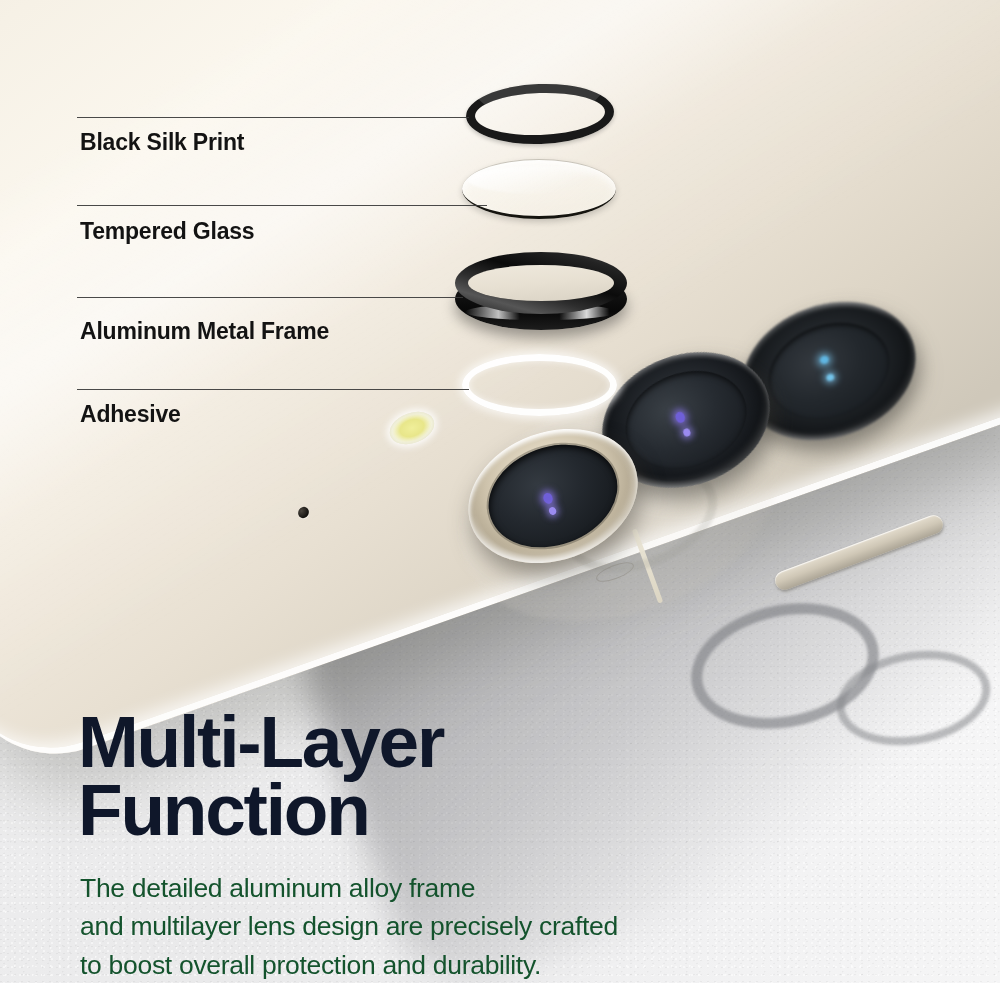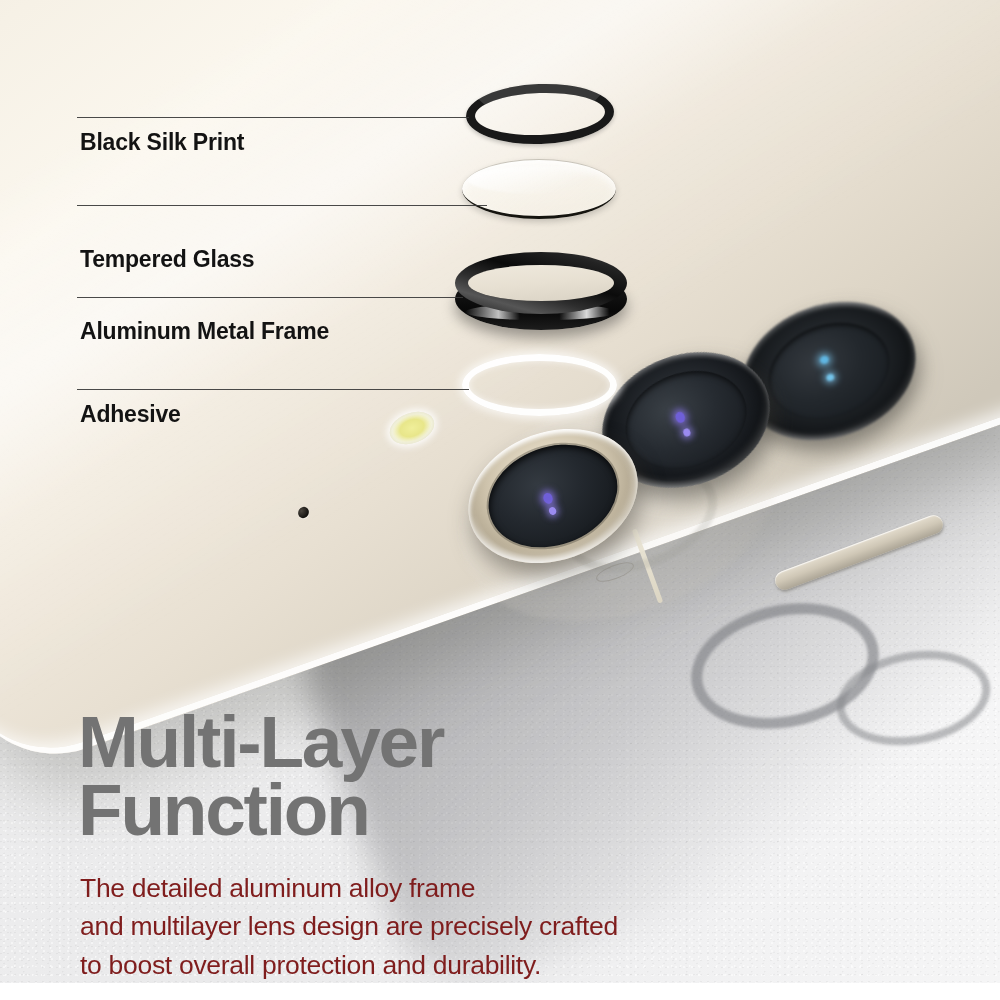--- a/index.html
+++ b/index.html
@@ -344,29 +344,29 @@
     letter-spacing:-.2px;
     white-space:nowrap;
   }
 
   
   .headline{
     position:absolute; left:78px; top:708px;
     font-size:73px;
     font-weight:bold;
     line-height:.93;
-    color:#737373;
+    color:#0f172a;
     letter-spacing:-2.2px;
     white-space:pre-line;
   }
   .bodycopy{
     position:absolute; left:80px; top:869px;
     font-size:26.5px;
     line-height:1.45;
-    color:#7f1d1d;
+    color:#14532d;
     letter-spacing:-.3px;
     white-space:pre-line;
   }
 </style>
 </head>
 <body>
 
 <div id="stage">
 
   <div class="bg-base"></div>
@@ -426,21 +426,21 @@
 
   <div class="layer layer-adhesive"></div>
 
   <div class="callout">
     <div class="callout-line" style="left:77px; top:117px; width:392px;"></div>
     <div class="callout-text" style="left:80px; top:129px;">Black Silk Print</div>
   </div>
 
   <div class="callout">
     <div class="callout-line" style="left:77px; top:205px; width:410px;"></div>
-    <div class="callout-text" style="left:80px; top:218px;margin-top:28px;">Tempered Glass</div>
+    <div class="callout-text" style="left:80px; top:218px;">Tempered Glass</div>
   </div>
 
   <div class="callout">
     <div class="callout-line" style="left:77px; top:297px; width:386px;"></div>
     <div class="callout-text" style="left:80px; top:318px;">Aluminum Metal Frame</div>
   </div>
 
   <div class="callout">
     <div class="callout-line" style="left:77px; top:389px; width:392px;"></div>
     <div class="callout-text" style="left:80px; top:401px;">Adhesive</div>

